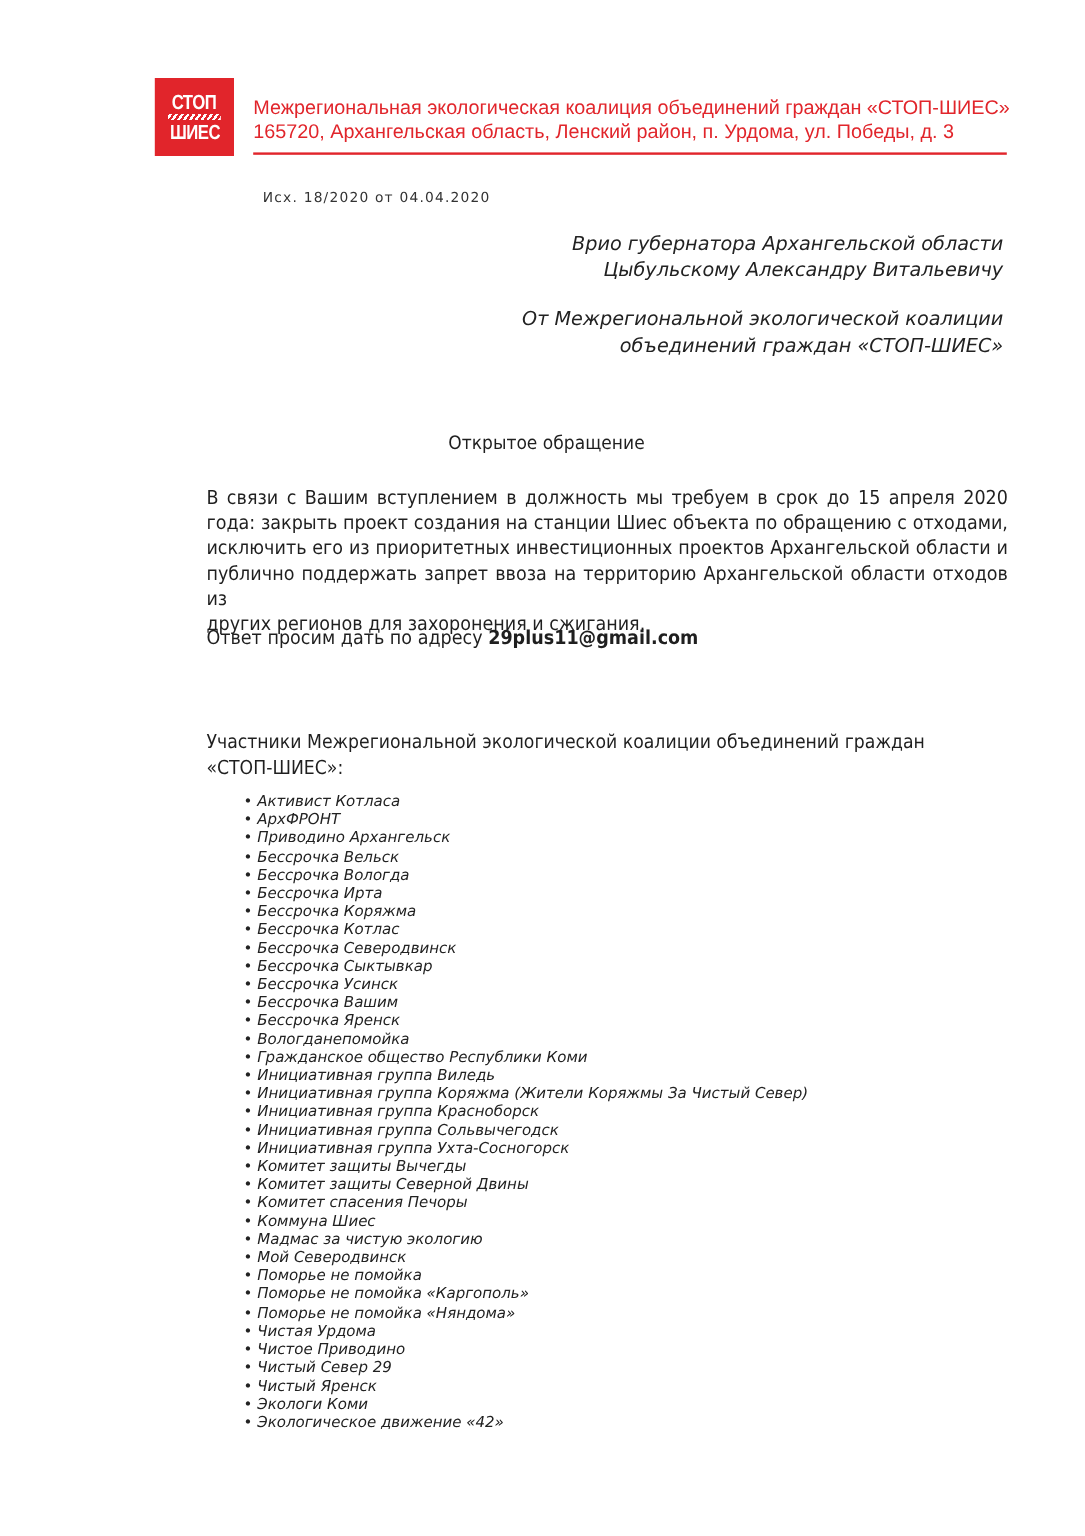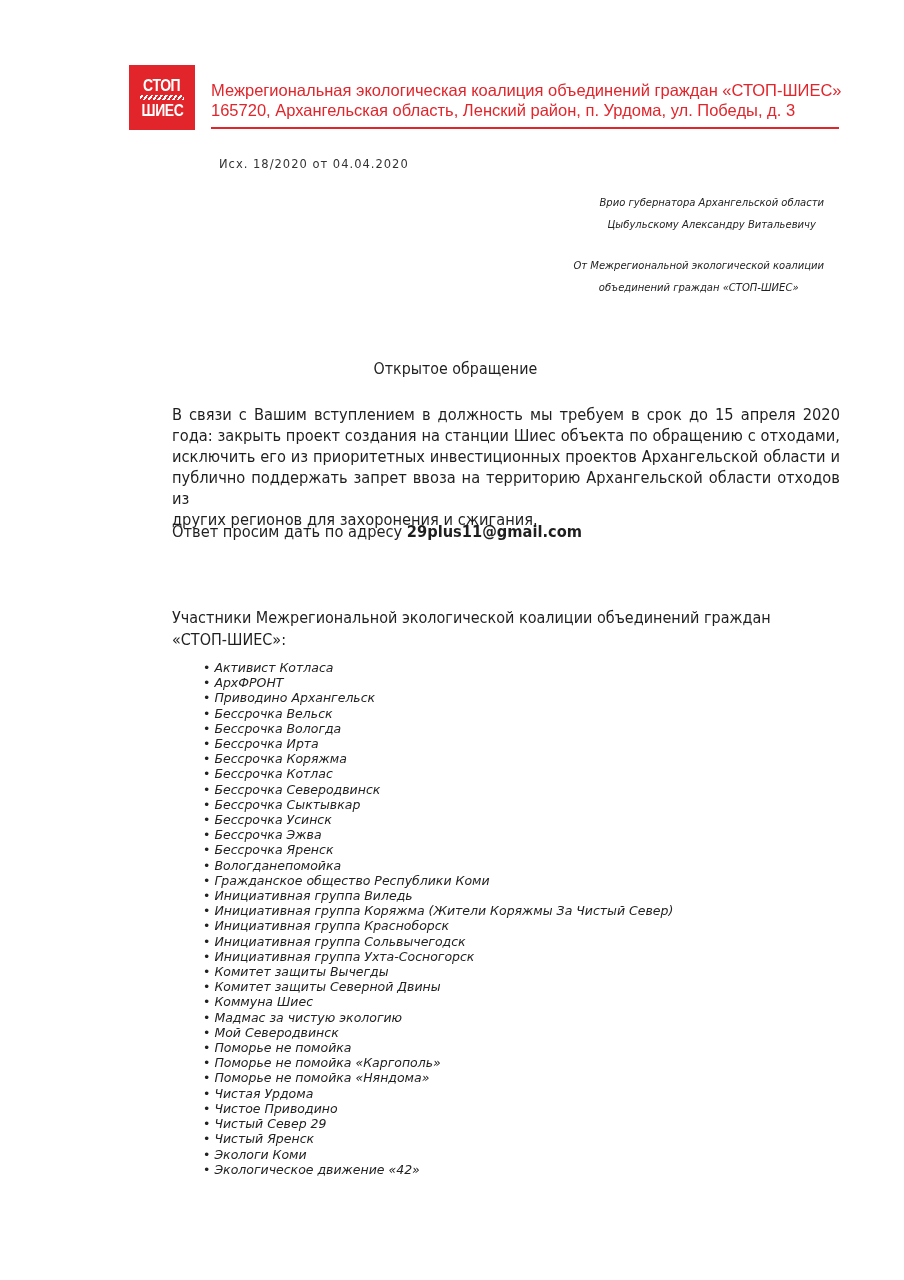--- a/index.html
+++ b/index.html
@@ -3,21 +3,21 @@
 <meta charset="utf-8">
 <style>
   html, body { margin: 0; padding: 0; background: #ffffff; }
   body { width: 904px; height: 1280px; position: relative; overflow: hidden; font-family: "DejaVu Sans", sans-serif; color: #1f1f1f; }
   .logo { position: absolute; left: 129px; top: 65px; width: 66px; height: 65px; background: #e1252b; display: flex; flex-direction: column; align-items: center; justify-content: center; }
   .logo-line { color: #fff; font-family: "Liberation Sans", sans-serif; font-weight: bold; font-size: 17px; line-height: 17px; letter-spacing: -0.5px; transform: scaleX(0.82); }
   .logo-stripes { width: 44px; height: 5px; margin: 1px 0 2px 0; background: repeating-linear-gradient(-55deg, #fff 0 2px, #e1252b 2px 4px); }
   .hdr { position: absolute; left: 211px; top: 80px; color: #e1252b; font-family: "Liberation Sans", sans-serif; font-size: 16.5px; line-height: 20px; }
   .hdr-rule { position: absolute; left: 211px; top: 127px; width: 628px; height: 2px; background: #e1252b; }
   .ref { position: absolute; left: 172px; top: 157px; font-size: 11.5px; letter-spacing: 1px; color: #333; margin-left: 47px; }
-  .addr { position: absolute; right: 80px; text-align: center; font-family: "DejaVu Sans", sans-serif; font-style: italic; font-size: 10px; line-height: 22px; color: #222; }
+  .addr { position: absolute; right: 68px; text-align: right; font-family: "DejaVu Sans", sans-serif; font-style: italic; font-size: 16px; line-height: 22px; color: #222; }
   .addr.a1 { top: 192px; }
   .addr.a2 { top: 255px; }
   .title { position: absolute; left: 0; width: 990px; top: 360px; text-align: center; font-size: 15.5px; transform: scaleX(0.92); transform-origin: 0 0; }
   .para { position: absolute; left: 172px; width: 730px; top: 404px; font-size: 16px; line-height: 21px; text-align: justify; text-indent: 0; transform: scaleX(0.915); transform-origin: 0 0; }
   .para .line { display: block; text-align: justify; text-align-last: justify; }
   .para .line.first { text-indent: 0; }
   .para .line.last { text-align-last: left; }
   .reply { position: absolute; left: 172px; top: 522px; font-size: 16px; transform: scaleX(0.915); transform-origin: 0 0; }
   .reply b { font-weight: bold; }
   .members-title { position: absolute; left: 172px; top: 607px; width: 730px; font-size: 16px; line-height: 22px; transform: scaleX(0.9); transform-origin: 0 0; }
@@ -72,31 +72,32 @@
     <li>АрхФРОНТ</li>
     <li>Приводино Архангельск</li>
     <li>Бессрочка Вельск</li>
     <li>Бессрочка Вологда</li>
     <li>Бессрочка Ирта</li>
     <li>Бессрочка Коряжма</li>
     <li>Бессрочка Котлас</li>
     <li>Бессрочка Северодвинск</li>
     <li>Бессрочка Сыктывкар</li>
     <li>Бессрочка Усинск</li>
-    <li>Бессрочка Эжва</li>
+    <li>Бессрочка Вашим</li>
     <li>Бессрочка Яренск</li>
     <li>Вологданепомойка</li>
     <li>Гражданское общество Республики Коми</li>
     <li>Инициативная группа Виледь</li>
     <li>Инициативная группа Коряжма (Жители Коряжмы За Чистый Север)</li>
     <li>Инициативная группа Красноборск</li>
     <li>Инициативная группа Сольвычегодск</li>
     <li>Инициативная группа Ухта-Сосногорск</li>
     <li>Комитет защиты Вычегды</li>
     <li>Комитет защиты Северной Двины</li>
+    <li>Комитет спасения Печоры</li>
     <li>Коммуна Шиес</li>
     <li>Мадмас за чистую экологию</li>
     <li>Мой Северодвинск</li>
     <li>Поморье не помойка</li>
     <li>Поморье не помойка «Каргополь»</li>
     <li>Поморье не помойка «Няндома»</li>
     <li>Чистая Урдома</li>
     <li>Чистое Приводино</li>
     <li>Чистый Север 29</li>
     <li>Чистый Яренск</li>

